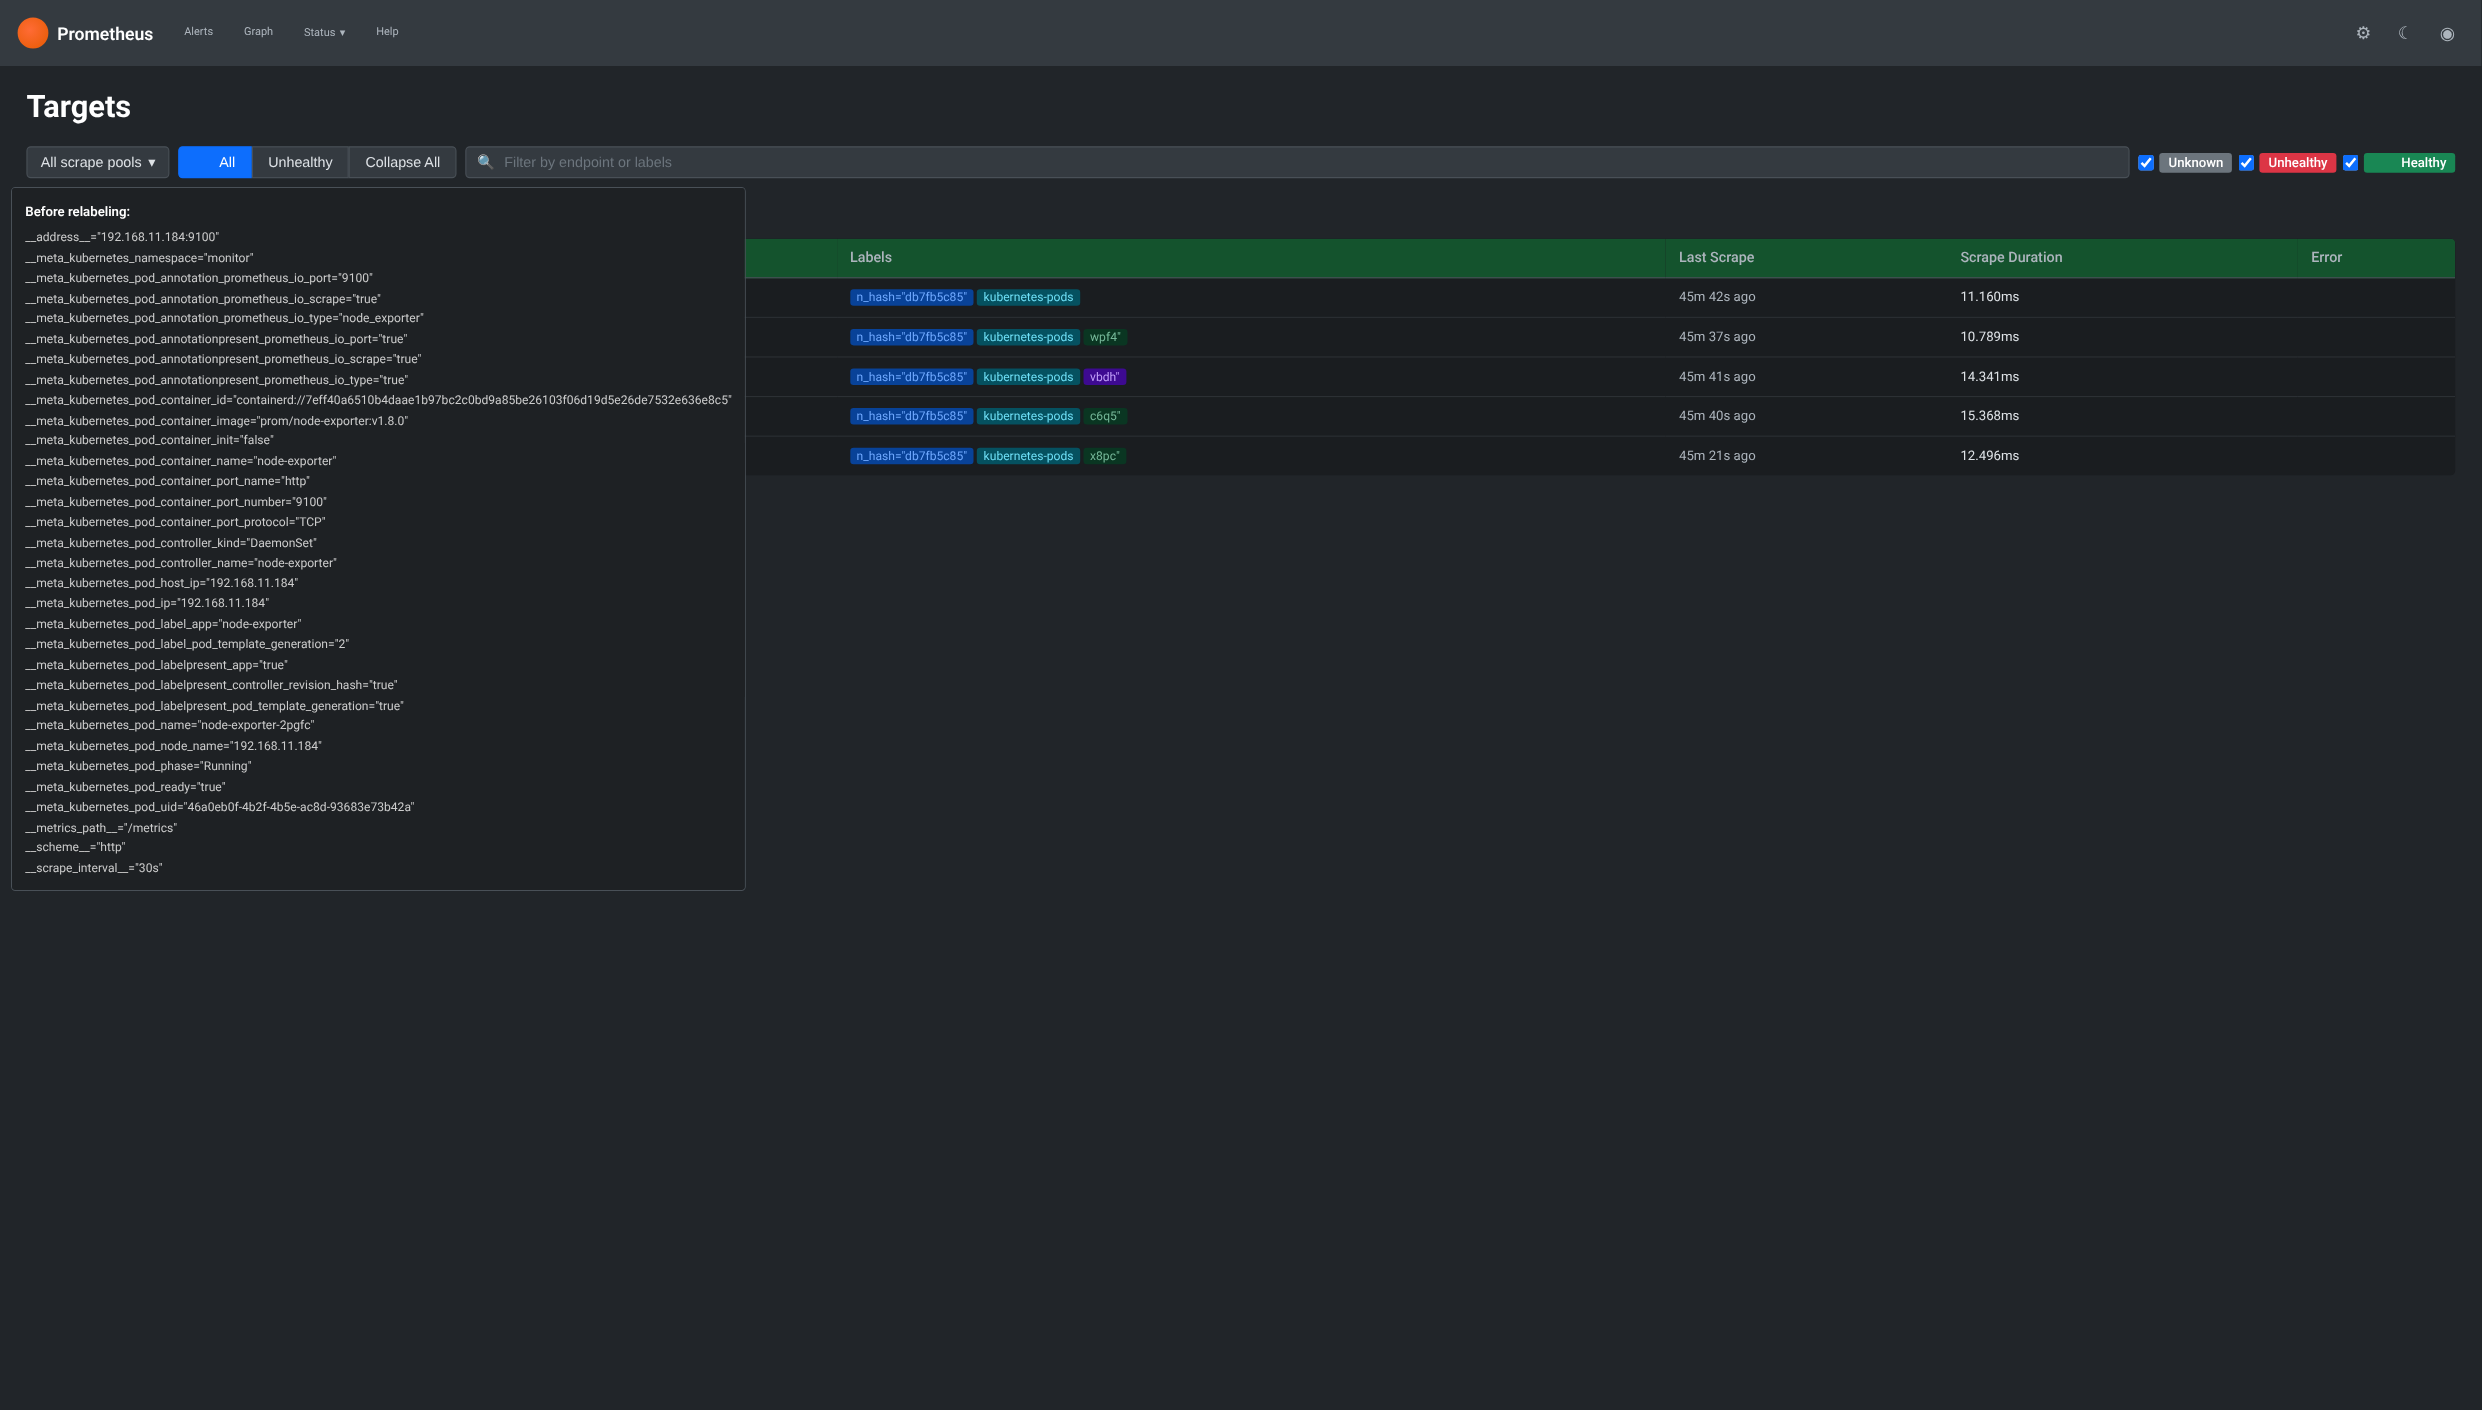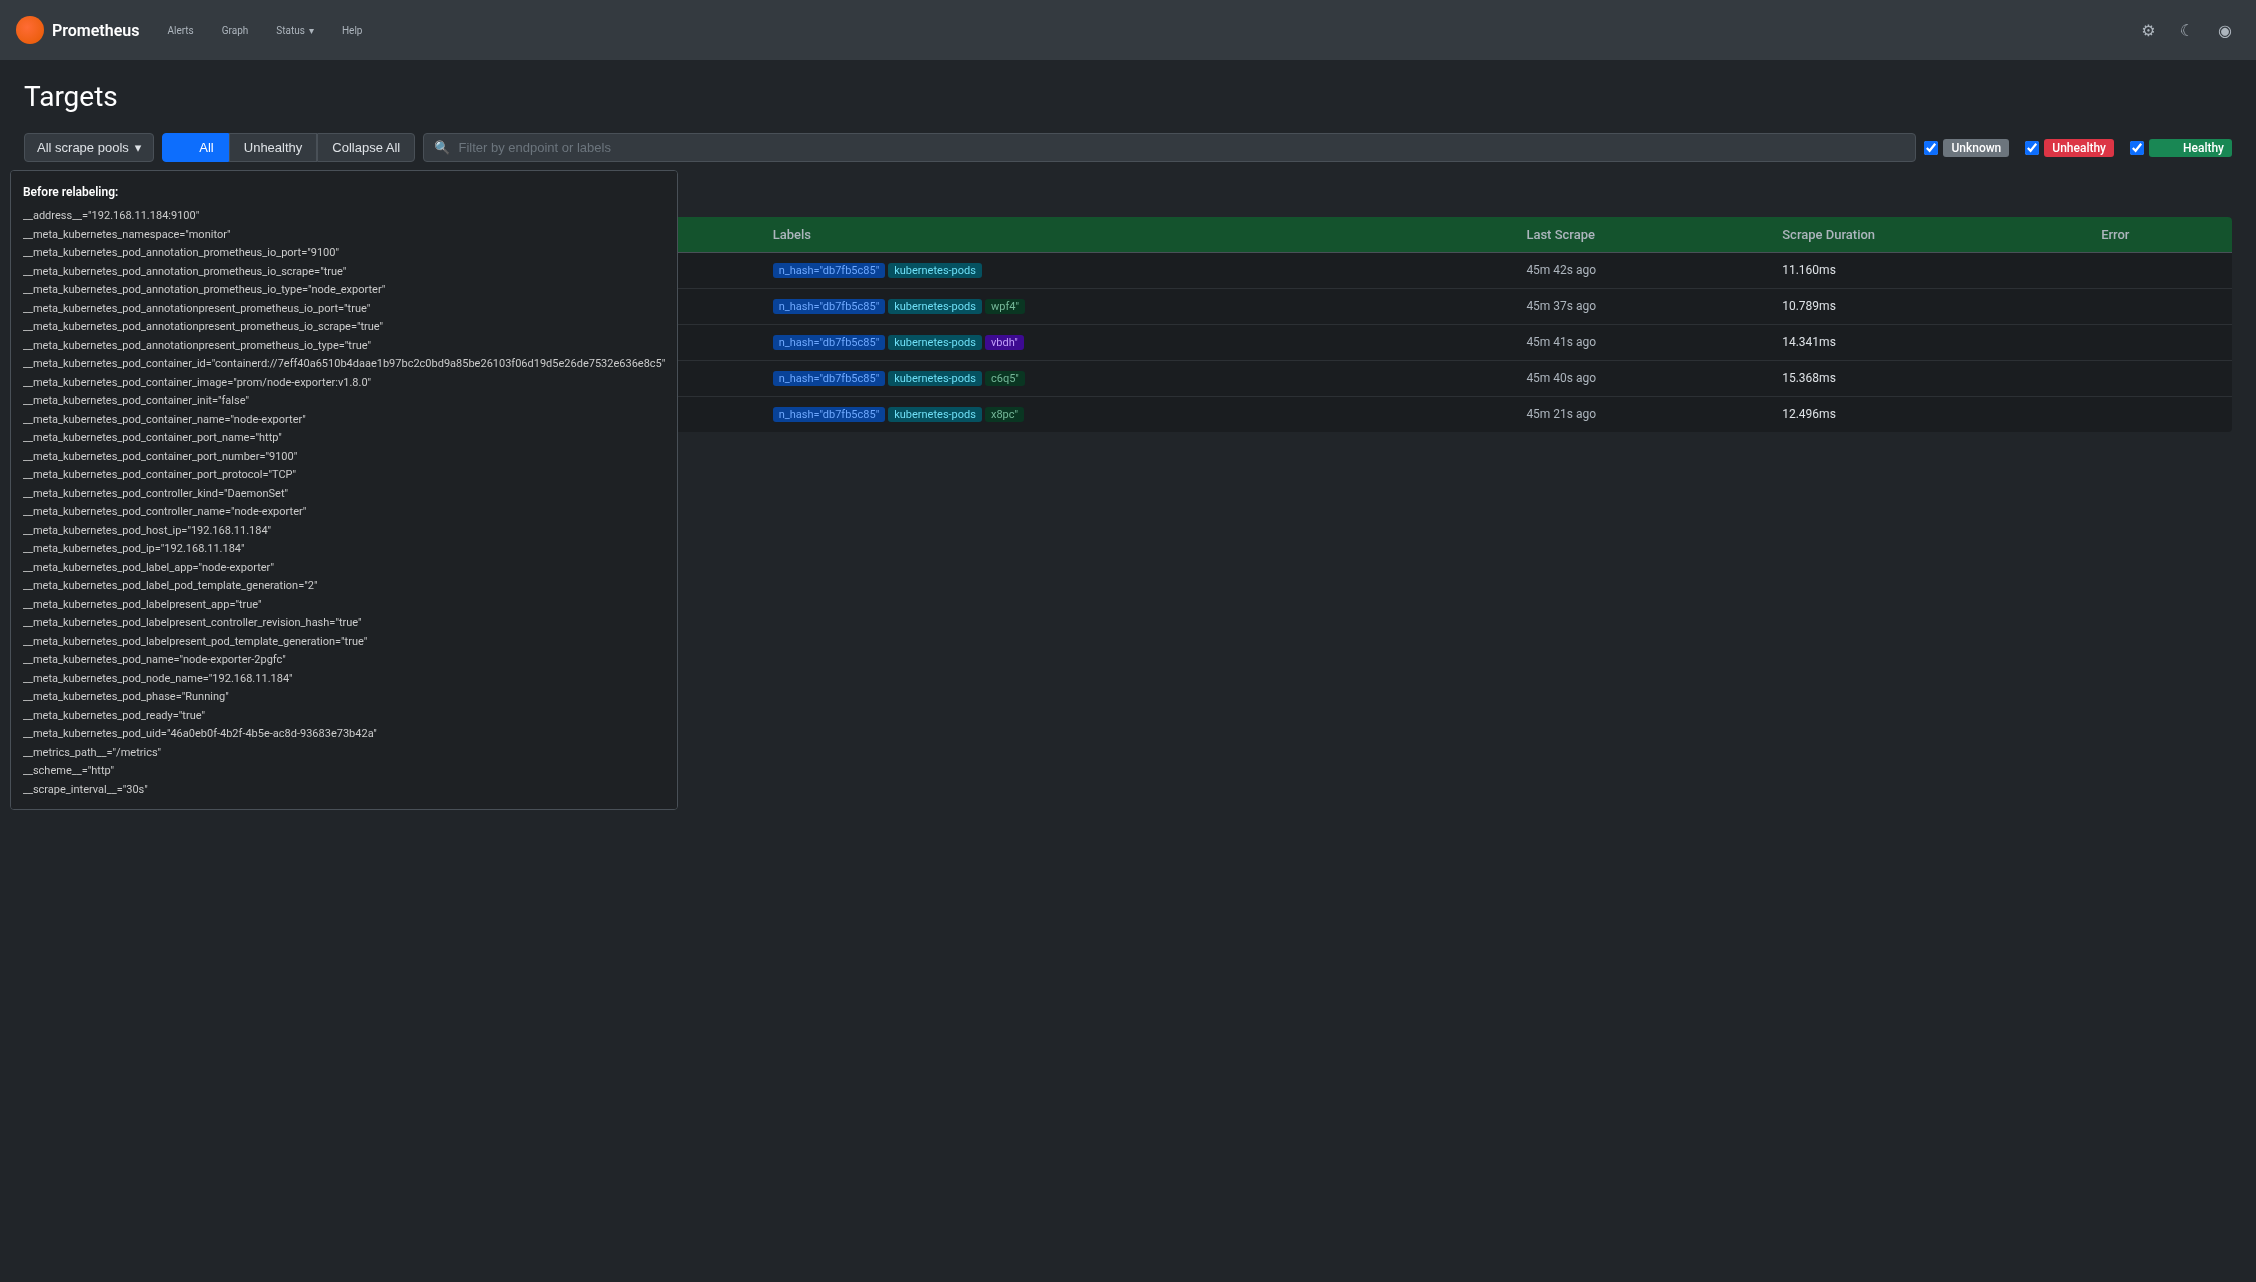--- a/index.html
+++ b/index.html
@@ -62,21 +62,21 @@
       padding: 4px 8px;
       border-radius: 4px;
     }
 
     
     .page-content {
       padding: 20px 24px;
     }
     .page-title {
       font-size: 28px;
-      font-weight: 400;
+      font-weight: 700;
       color: #fff;
       margin-bottom: 20px;
     }
 
     
     .toolbar {
       display: flex;
       align-items: center;
       gap: 8px;
       margin-bottom: 28px;
@@ -131,21 +131,21 @@
       outline: none;
       width: 100%;
       padding: 6px 0;
     }
     .search-input::placeholder { color: #6c757d; }
 
     
     .legend-wrap {
       display: flex;
       align-items: center;
-      gap: 16px;
+      gap: 6px;
       margin-left: auto;
     }
     .legend-item {
       display: flex;
       align-items: center;
       gap: 5px;
       font-size: 13px;
     }
     .legend-check {
       width: 14px; height: 14px;

